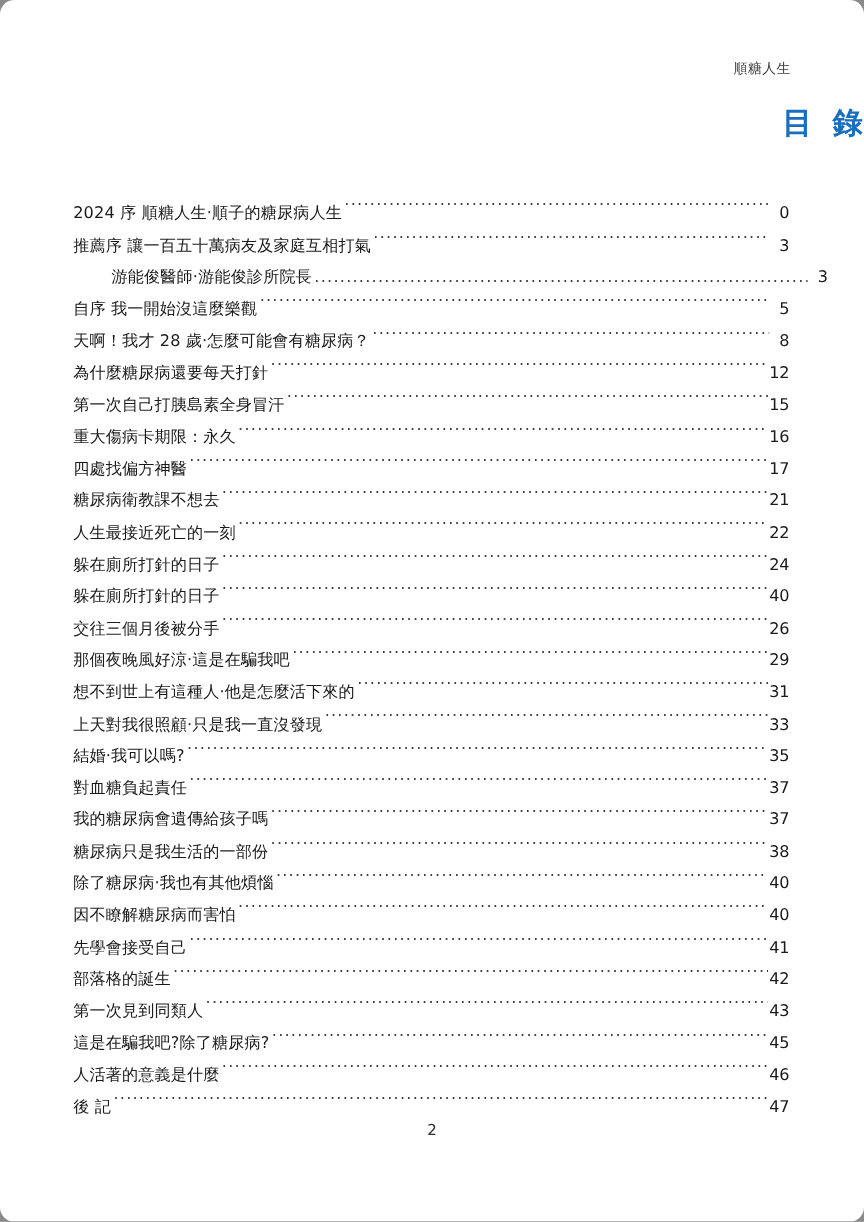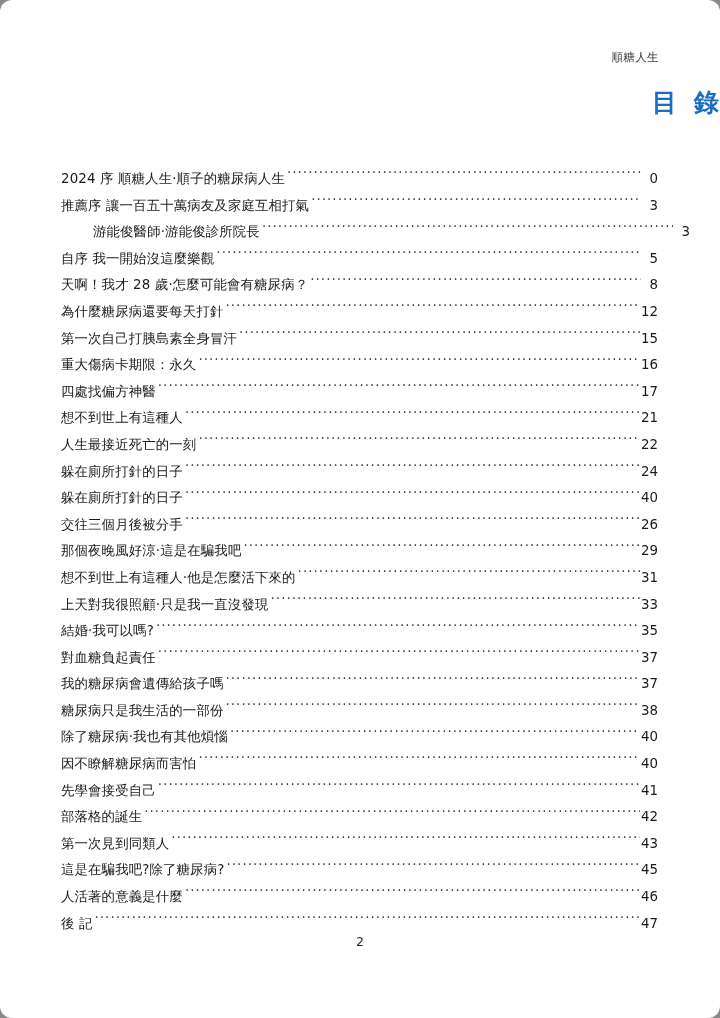--- a/index.html
+++ b/index.html
@@ -63,20 +63,21 @@
     width: 100%;
     height: 26.6px;
     font-size: 13.4px;
     color: #1a1a1a;
     line-height: 26.6px;
     white-space: nowrap;
     overflow: hidden;
   }
   .toc-entry.indent-1 {
     padding-left: 32px;
+    align-items: flex-end;
   }
   .entry-text {
     flex: 0 0 auto;
     letter-spacing: 0.15px;
   }
   .entry-leader {
     flex: 1 1 auto;
     position: relative;
     height: 1em;
     margin: 0 1px 0 2px;
@@ -165,21 +166,21 @@
         <span class="entry-text">重大傷病卡期限：永久</span>
         <span class="entry-leader"></span>
         <span class="entry-page">16</span>
       </div>
       <div class="toc-entry">
         <span class="entry-text">四處找偏方神醫</span>
         <span class="entry-leader"></span>
         <span class="entry-page">17</span>
       </div>
       <div class="toc-entry">
-        <span class="entry-text">想不到世上有這種人</span>
+        <span class="entry-text">糖尿病衛教課不想去</span>
         <span class="entry-leader"></span>
         <span class="entry-page">21</span>
       </div>
       <div class="toc-entry">
         <span class="entry-text">人生最接近死亡的一刻</span>
         <span class="entry-leader"></span>
         <span class="entry-page">22</span>
       </div>
       <div class="toc-entry">
         <span class="entry-text">躲在廁所打針的日子</span>

